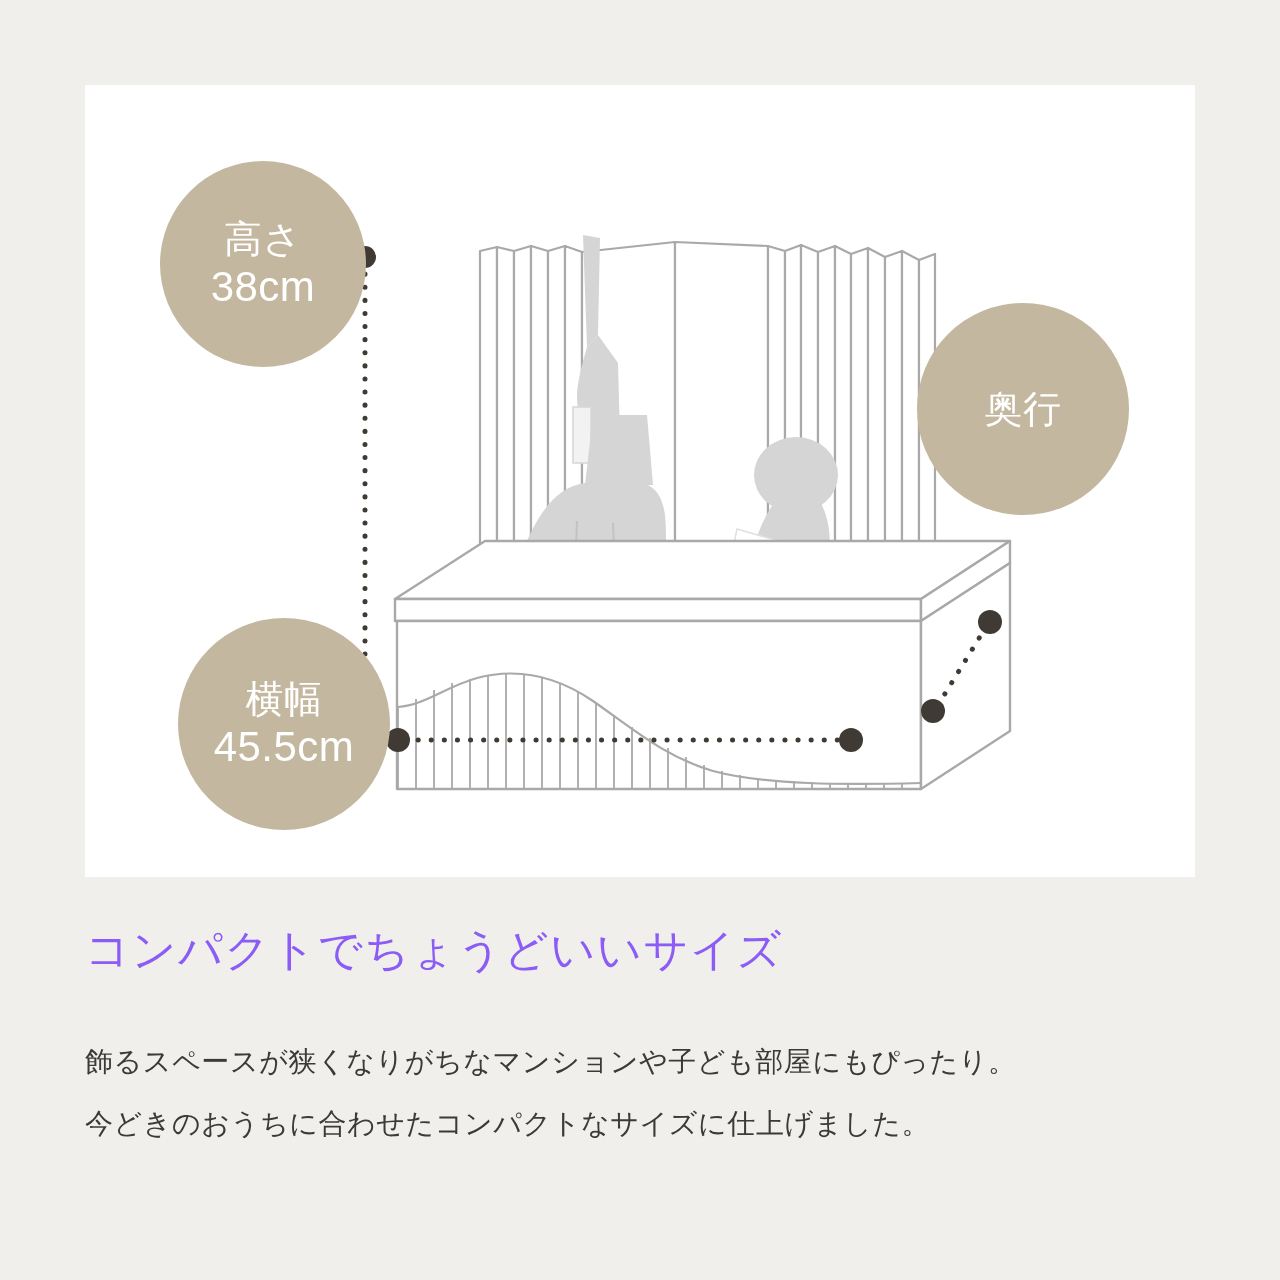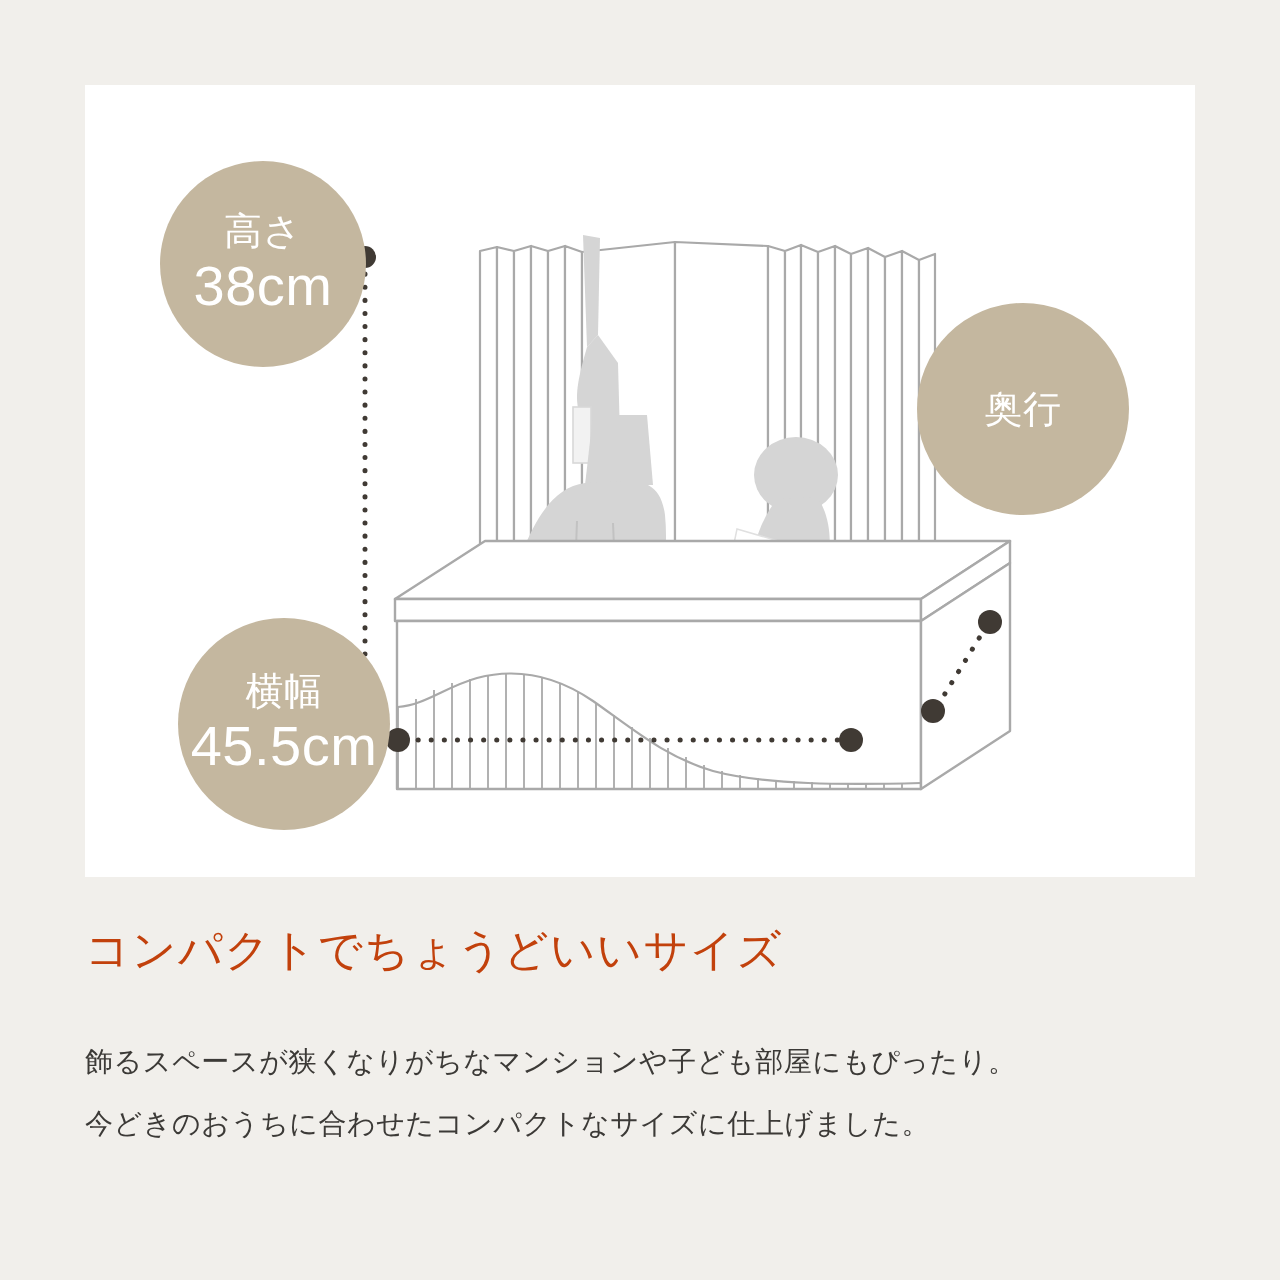--- a/index.html
+++ b/index.html
@@ -55,21 +55,21 @@
     text-align: center;
     line-height: 1.12;
     letter-spacing: 0.5px;
   }
   .badge .b-label {
     font-size: 38px;
     font-weight: 400;
     display: block;
   }
   .badge .b-value {
-    font-size: 56px;
+    font-size: 42px;
     font-weight: 400;
     display: block;
     margin-top: 2px;
   }
 
   .badge-height {
     left: 160px;
     top: 161px;
     width: 206px;
     height: 206px;
@@ -92,21 +92,21 @@
   .text-block {
     position: absolute;
     left: 85px;
     top: 920px;
     width: 1110px;
   }
 
   .heading {
     font-size: 44px;
     font-weight: 400;
-    color: #c2410c;
+    color: #8b5cf6;
     letter-spacing: 1.5px;
     line-height: 1.35;
     white-space: nowrap;
   }
 
   .body-copy {
     margin-top: 52px;
     font-size: 28px;
     font-weight: 400;
     color: #3c3a37;

